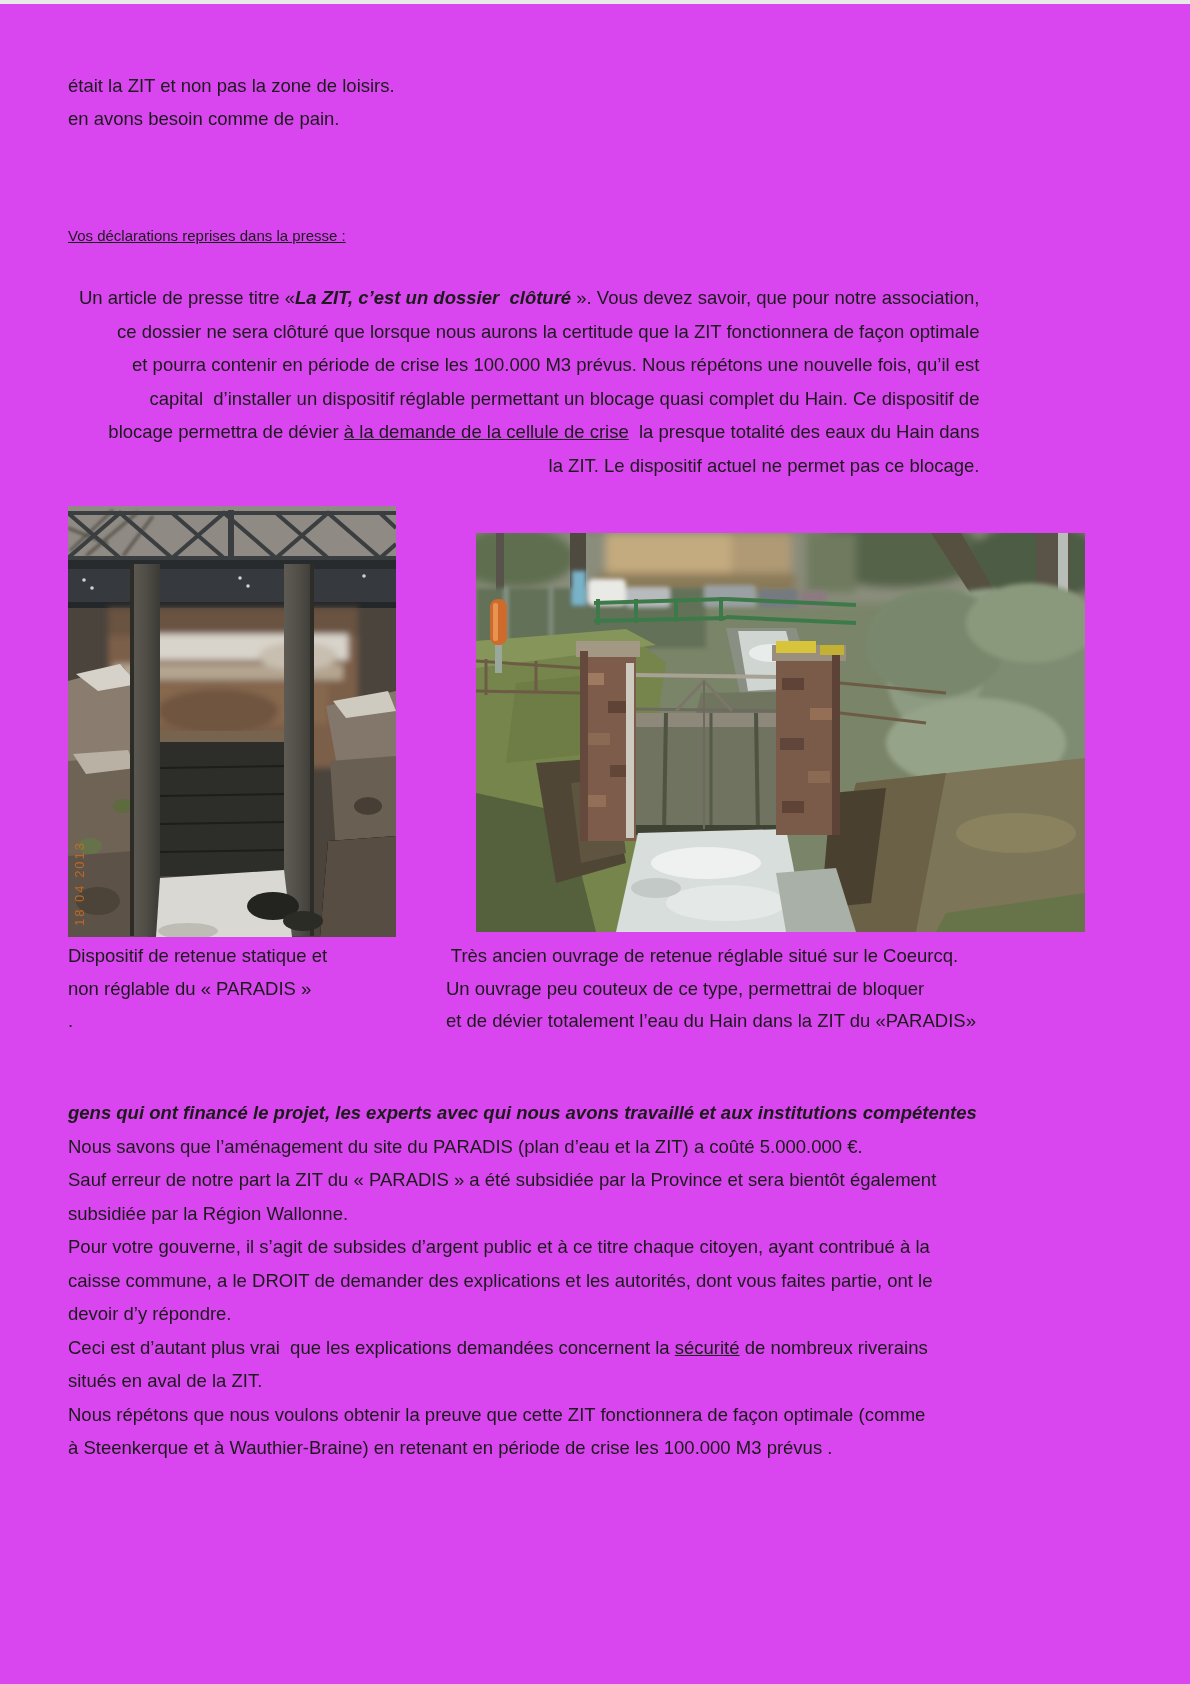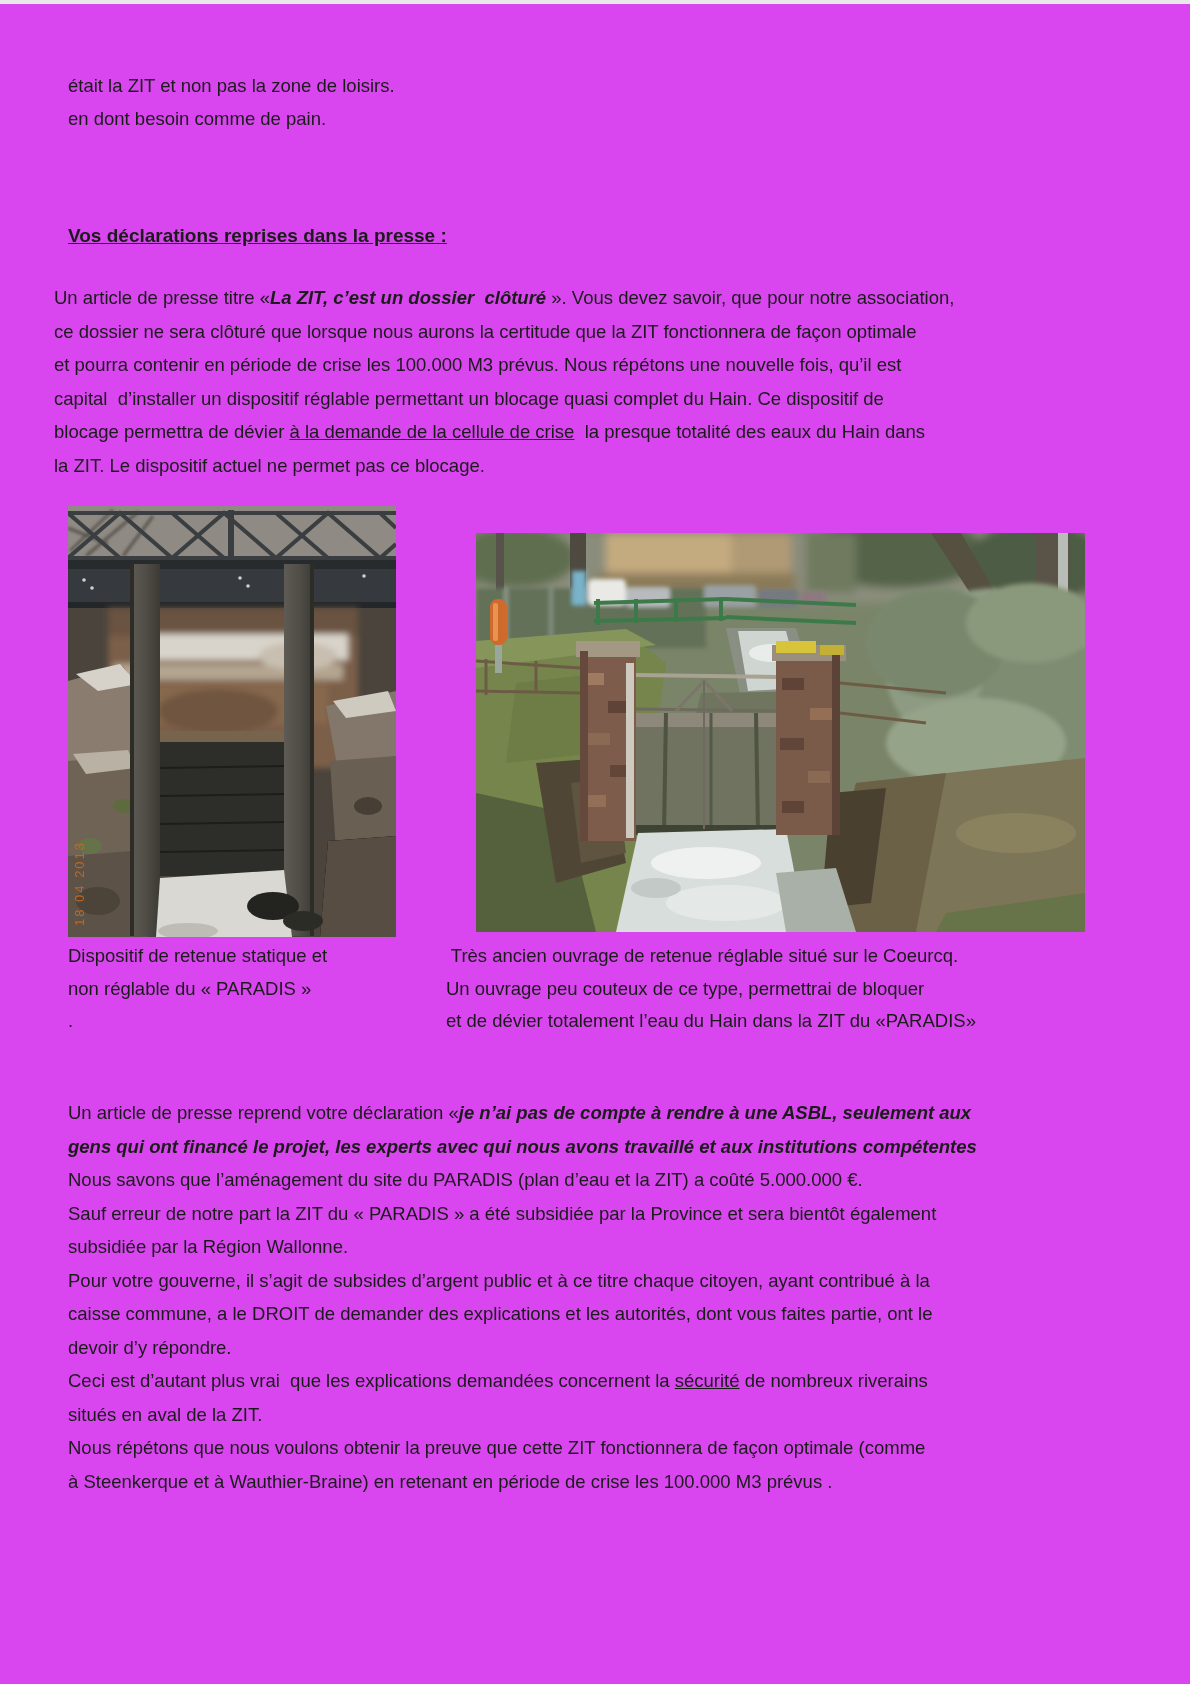--- a/index.html
+++ b/index.html
@@ -5,43 +5,43 @@
   html,body { margin:0; padding:0; background:#e8e8e8; }
   .page {
     position:relative; width:1190px; height:1684px; margin:4px auto;
     background:#d946ef; overflow:hidden;
     font-family:"Liberation Sans", sans-serif; color:#1b1b1b;
   }
   .block { position:absolute; }
   .line { font-size:18.5px; line-height:33.5px; white-space:pre; }
   .lh-tight .line { line-height:32.5px; }
   .heading-text {
-    font-size:19px; font-weight:bold; text-decoration:underline;
+    font-size:15px; font-weight:normal; text-decoration:underline;
     white-space:pre; line-height:24px;
   }
   .bi { font-weight:bold; font-style:italic; }
   .ul { text-decoration:underline; }
   .figure { position:absolute; overflow:hidden; }
   .figure svg { display:block; width:100%; height:100%; }
 </style>
 </head>
 <body>
 
 <div class="page">
 
   <div class="block lh-tight" style="left:68px; top:66px;">
     <div class="line">était la ZIT et non pas la zone de loisirs.</div>
-    <div class="line">en dont besoin comme de pain.</div>
+    <div class="line">en avons besoin comme de pain.</div>
   </div>
 
   <div class="block" style="left:68px; top:220px;">
     <span class="heading-text">Vos déclarations reprises dans la presse :</span>
   </div>
 
-  <div class="block" style="left:54px; top:277px;">
+  <div class="block" style="left:79px; top:277px;text-align:right;">
     <div class="line"><span>Un article de presse titre «</span><span class="bi">La ZIT, c’est un dossier  clôturé</span><span> ». Vous devez savoir, que pour notre association,</span></div>
     <div class="line">ce dossier ne sera clôturé que lorsque nous aurons la certitude que la ZIT fonctionnera de façon optimale</div>
     <div class="line">et pourra contenir en période de crise les 100.000 M3 prévus. Nous répétons une nouvelle fois, qu’il est</div>
     <div class="line">capital  d’installer un dispositif réglable permettant un blocage quasi complet du Hain. Ce dispositif de</div>
     <div class="line"><span>blocage permettra de dévier </span><span class="ul">à la demande de la cellule de crise</span><span>  la presque totalité des eaux du Hain dans</span></div>
     <div class="line">la ZIT. Le dispositif actuel ne permet pas ce blocage.</div>
   </div>
 
   <div class="figure" style="left:68px; top:502px; width:328px; height:431px;">
     <svg viewBox="0 0 328 431" preserveAspectRatio="none">
@@ -295,21 +295,20 @@
     <div class="line">non réglable du « PARADIS »</div>
     <div class="line">.</div>
   </div>
   <div class="block lh-tight" style="left:446px; top:936px;">
     <div class="line"> Très ancien ouvrage de retenue réglable situé sur le Coeurcq.</div>
     <div class="line">Un ouvrage peu couteux de ce type, permettrai de bloquer</div>
     <div class="line">et de dévier totalement l’eau du Hain dans la ZIT du «PARADIS»</div>
   </div>
 
   <div class="block" style="left:68px; top:1092px;">
-    <div class="line"><span>Un article de presse reprend votre déclaration «</span><span class="bi">je n’ai pas de compte à rendre à une ASBL, seulement aux</span></div>
     <div class="line bi">gens qui ont financé le projet, les experts avec qui nous avons travaillé et aux institutions compétentes</div>
     <div class="line">Nous savons que l’aménagement du site du PARADIS (plan d’eau et la ZIT) a coûté 5.000.000 €.</div>
     <div class="line">Sauf erreur de notre part la ZIT du « PARADIS » a été subsidiée par la Province et sera bientôt également</div>
     <div class="line">subsidiée par la Région Wallonne.</div>
     <div class="line">Pour votre gouverne, il s’agit de subsides d’argent public et à ce titre chaque citoyen, ayant contribué à la</div>
     <div class="line">caisse commune, a le DROIT de demander des explications et les autorités, dont vous faites partie, ont le</div>
     <div class="line">devoir d’y répondre.</div>
     <div class="line"><span>Ceci est d’autant plus vrai  que les explications demandées concernent la </span><span class="ul">sécurité</span><span> de nombreux riverains</span></div>
     <div class="line">situés en aval de la ZIT.</div>
     <div class="line">Nous répétons que nous voulons obtenir la preuve que cette ZIT fonctionnera de façon optimale (comme</div>

